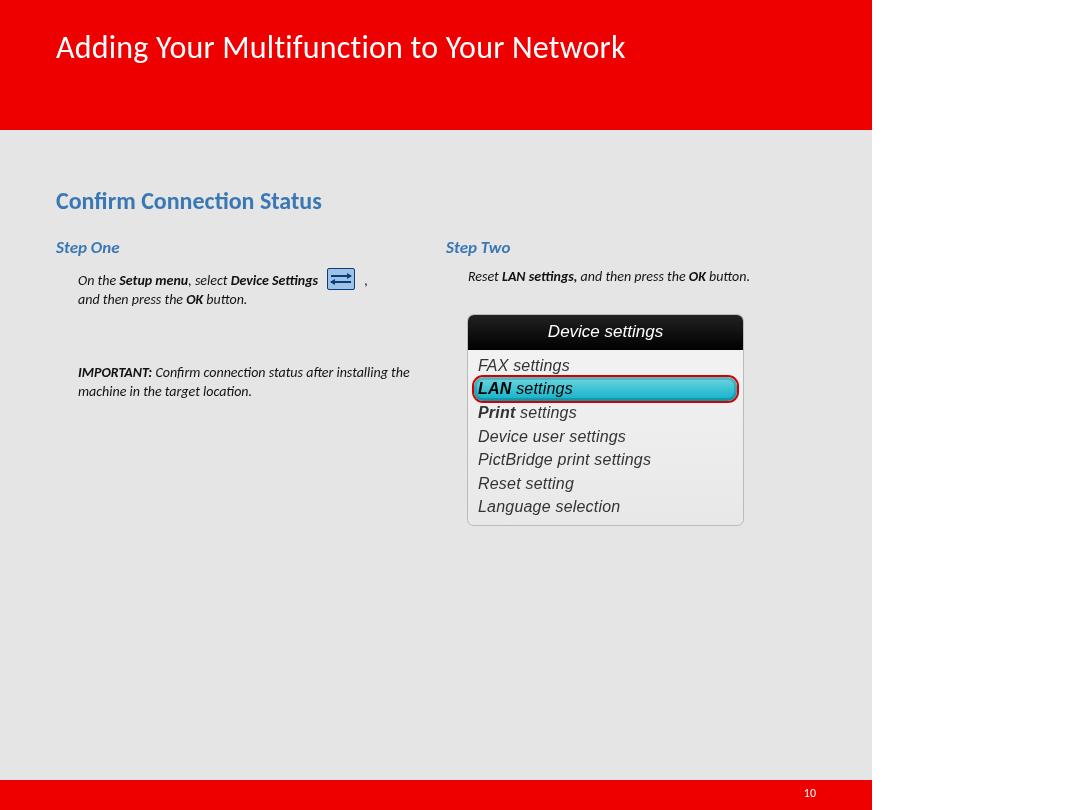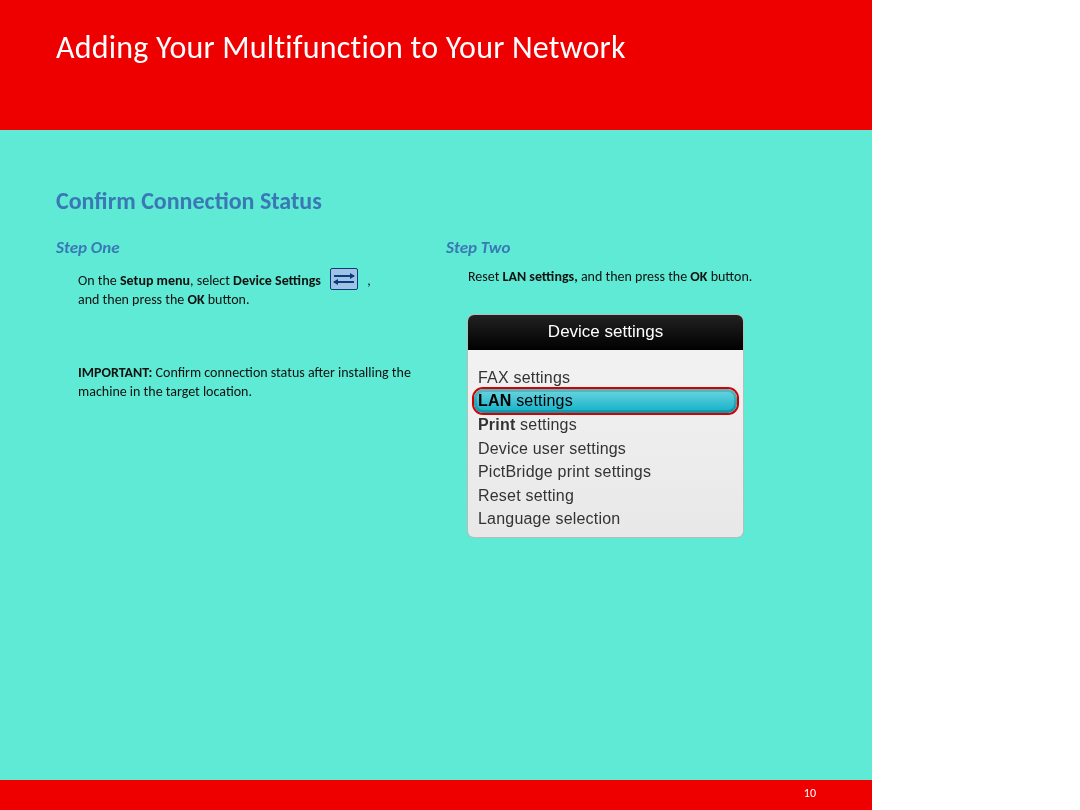--- a/index.html
+++ b/index.html
@@ -18,21 +18,21 @@
   .header h1 {
     color: #fff;
     font-weight: 300;
     font-size: 32px;
     letter-spacing: 0.2px;
   }
   .content {
     position: absolute;
     top: 130px; left: 0; right: 0;
     bottom: 30px;
-    background: #5eead4;
+    background: #e5e5e5;
     padding: 56px 56px 0 56px;
   }
   .section-title {
     color: #3a78b5;
     font-size: 24px;
     font-weight: 600;
     margin-bottom: 22px;
   }
   .steps {
     display: flex;
@@ -49,20 +49,21 @@
     font-weight: 700;
     font-size: 17px;
     margin-bottom: 10px;
   }
   .step-body {
     color: #111;
     font-size: 14px;
     line-height: 1.35;
     padding-left: 22px;
     padding-right: 10px;
+    font-style: italic;
   }
   .step-body .line { display: block; }
   .step-body .inline { display: inline; }
   .important-block { margin-top: 54px; }
 
   
   .ds-icon {
     display: inline-block;
     width: 28px; height: 22px;
     vertical-align: -5px;
@@ -100,21 +101,21 @@
     box-shadow: 0 0 0 1px #bbb;
   }
   .device-menu .title {
     background: linear-gradient(#222, #000);
     color: #fff;
     text-align: center;
     font-size: 17px;
     padding: 6px 0;
     font-family: Arial, sans-serif;
   }
-  .device-menu ul { list-style: none; padding: 16px 6px 6px 6px; }
+  .device-menu ul { list-style: none; padding: 4px 6px 6px 6px; }
   .device-menu li {
     font-family: Arial, sans-serif;
     font-size: 16px;
     color: #333;
     padding: 1px 4px;
     letter-spacing: 0.2px;
   }
   .device-menu li.highlight {
     background: linear-gradient(#6fd6e0, #0fb0c8);
     color: #000;

